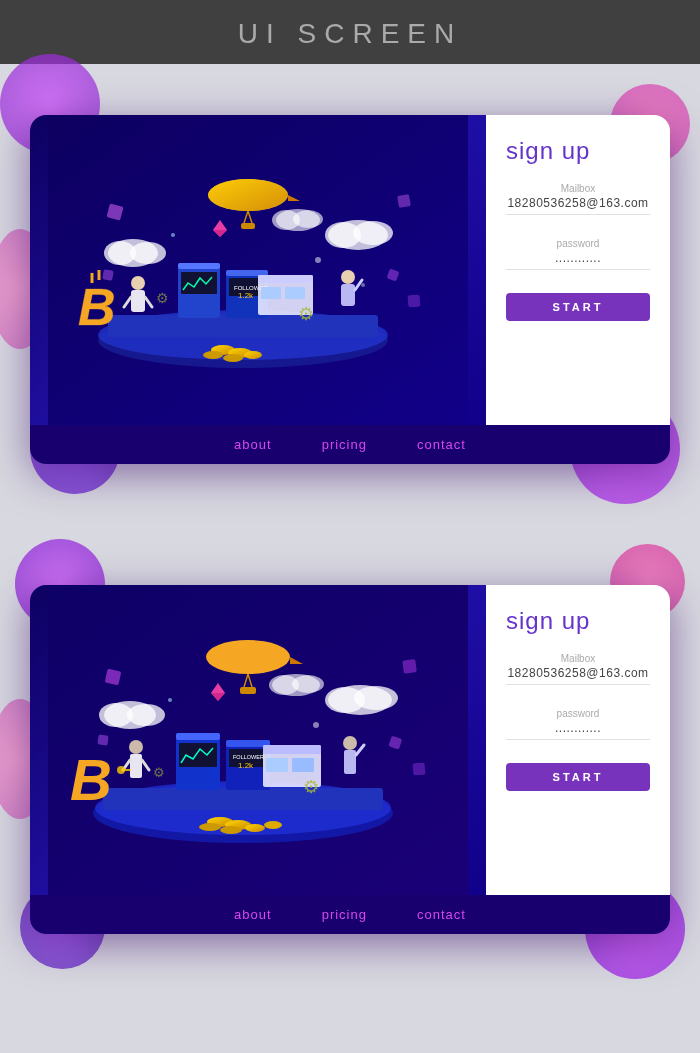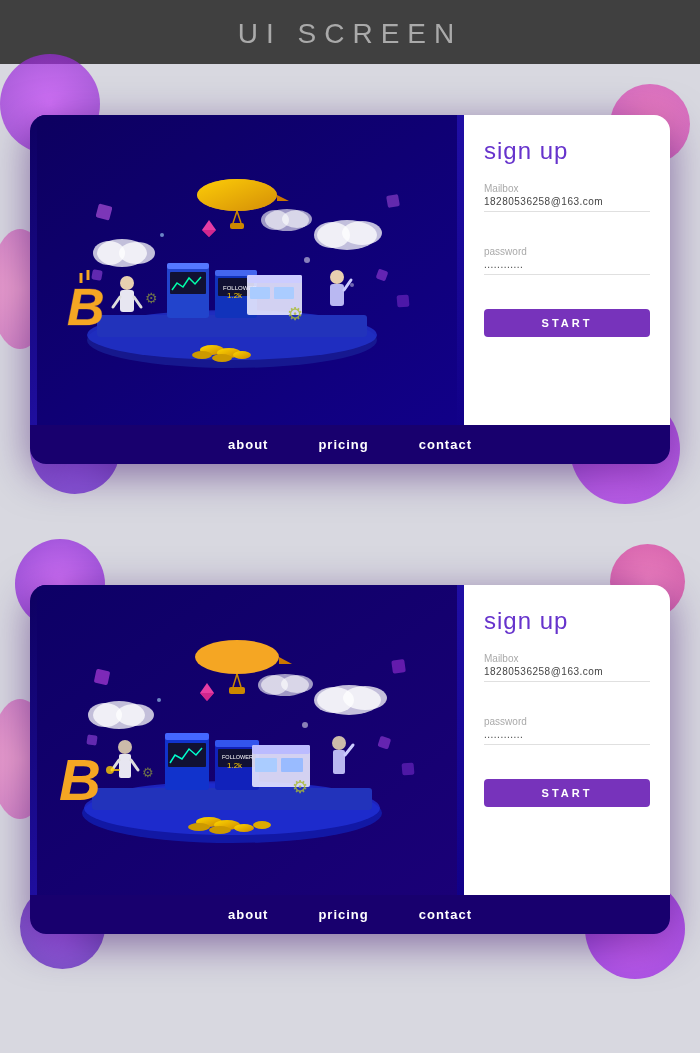--- a/index.html
+++ b/index.html
@@ -19,20 +19,21 @@
     }
     .header-title {
       font-size: 28px;
       letter-spacing: 8px;
       color: #aaa;
       font-weight: 300;
     }
 
     .form-group {
       margin-bottom: 10px;
+      text-align: center;
     }
 
     
     .section {
       position: relative;
       margin: 0 auto 20px;
       width: 680px;
     }
 
     .section-bg-wrapper {
@@ -113,64 +114,63 @@
     }
 
     .card-illus {
       flex: 1;
       background: linear-gradient(135deg, #0d0060 0%, #2211aa 50%, #110088 100%);
       position: relative;
       overflow: hidden;
     }
 
     .card-form {
-      width: 206px;
+      width: 184px;
       background: #ffffff;
       padding: 22px 20px 18px;
       display: flex;
       flex-direction: column;
     }
 
     .card-footer {
       background: #18006e;
       padding: 12px 0;
       display: flex;
       justify-content: center;
       gap: 50px;
     }
 
     .footer-link {
-      color: #ffffff;
+      color: #d946ef;
       font-size: 13px;
       letter-spacing: 1px;
       cursor: pointer;
-      font-weight: bold;
     }
 
     
     .form-title {
       font-size: 24px;
       color: #6633cc;
       font-weight: 400;
       margin-bottom: 18px;
       letter-spacing: 1px;
     }
 
     .field-label {
       font-size: 10px;
       color: #aaa;
       margin-bottom: 2px;
     }
 
     .field-value {
-      font-size: 10px;
+      font-size: 12px;
       color: #444;
       border-bottom: 1px solid #e0e0e0;
       padding-bottom: 4px;
-      margin-bottom: 24px;
+      margin-bottom: 13px;
       letter-spacing: 0.5px;
     }
 
     .btn-start {
       background: #7733bb;
       color: white;
       border: none;
       border-radius: 4px;
       padding: 8px;
       font-size: 11px;

